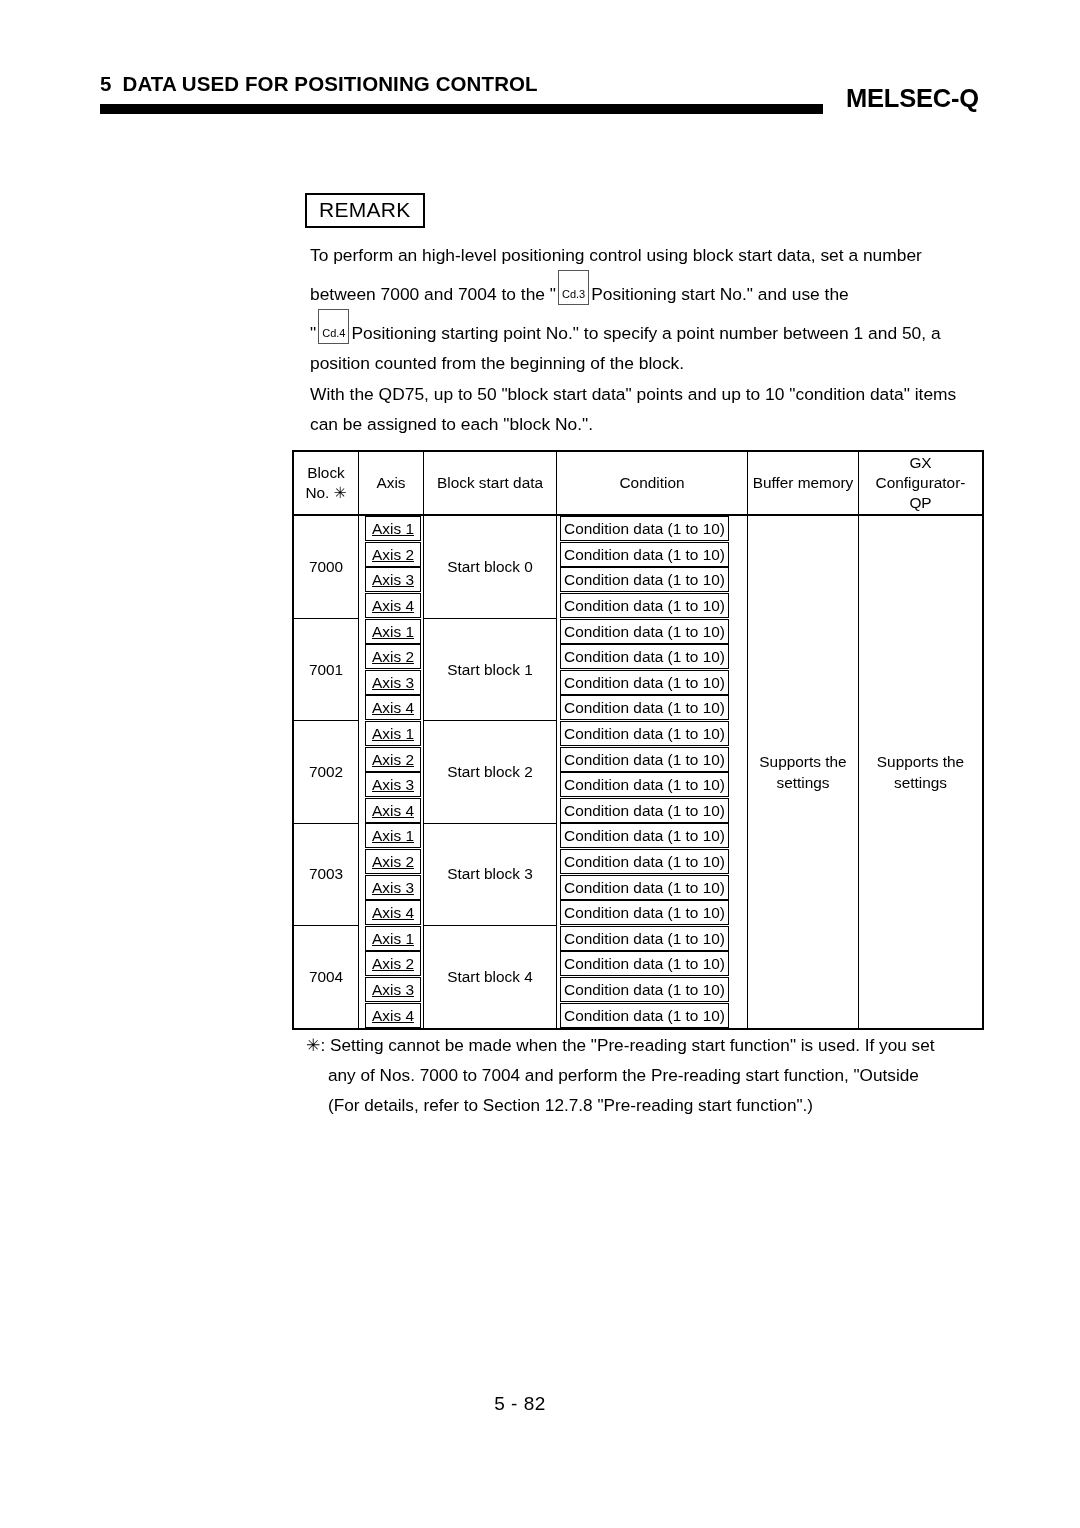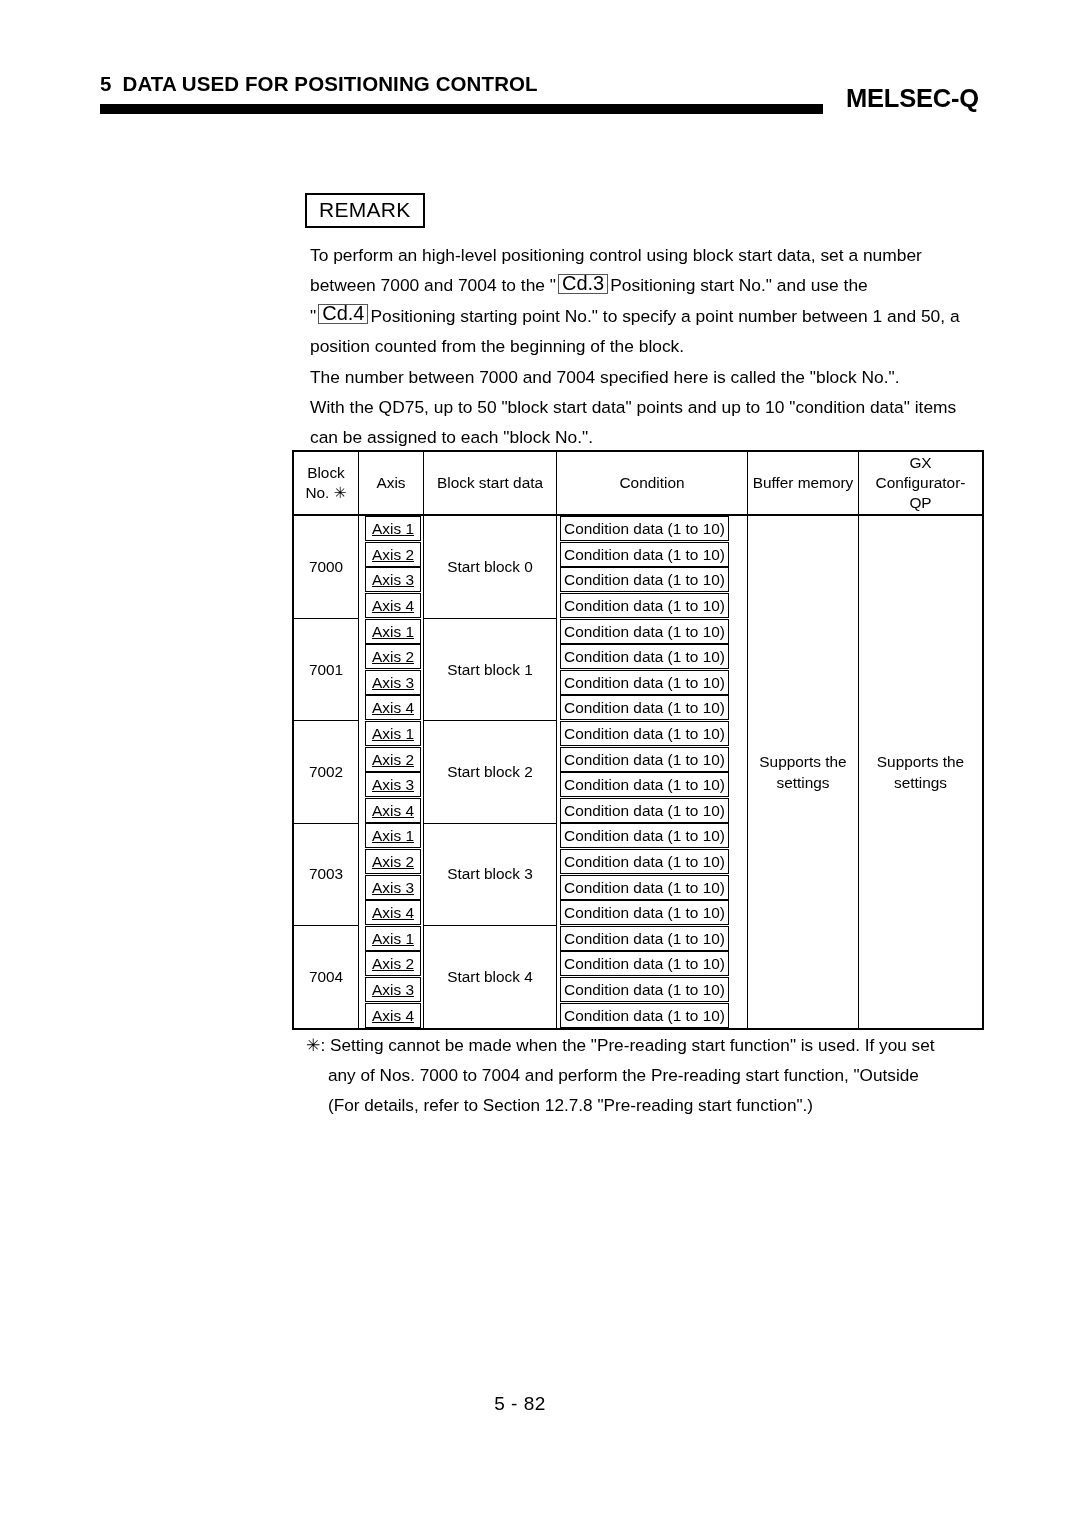--- a/index.html
+++ b/index.html
@@ -73,22 +73,22 @@
     font-size: 17.4px;
     line-height: 30.4px;
   }
   #remark-body p {
     margin: 0;
     white-space: nowrap;
   }
   .cd-tag {
     display: inline-block;
     border: 1.5px solid #555;
-    padding: 0px 3px 1px 3px;
-    font-size: 20px;
+    padding: 15px 3px 1px 3px;
+    font-size: 11px;
     line-height: 17px;
     vertical-align: 1.5px;
     margin: 0 2px;
   }
 
   
   #data-table {
     position: absolute;
     left: 292px;
     top: 450px;
@@ -191,21 +191,20 @@
 
 <div id="remark-box">
   <span>REMARK</span>
 </div>
 
 <div id="remark-body">
   <p>To perform an high-level positioning control using block start data, set a number</p>
   <p><span>between 7000 and 7004 to the "</span><span class="cd-tag">Cd.3</span><span>Positioning start No." and use the</span></p>
   <p><span>"</span><span class="cd-tag">Cd.4</span><span>Positioning starting point No." to specify a point number between 1 and 50, a</span></p>
   <p>position counted from the beginning of the block.</p>
-  <p>The number between 7000 and 7004 specified here is called the "block No.".</p>
   <p>With the QD75, up to 50 "block start data" points and up to 10 "condition data" items</p>
   <p>can be assigned to each "block No.".</p>
 </div>
 
 <table id="data-table">
   <thead>
     <tr>
       <th class="col-block">
         <div>Block</div>
         <div>No. ✳</div>

